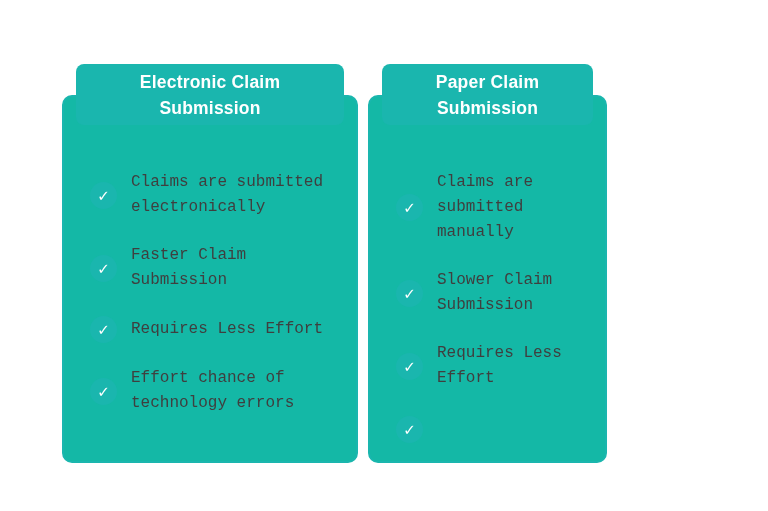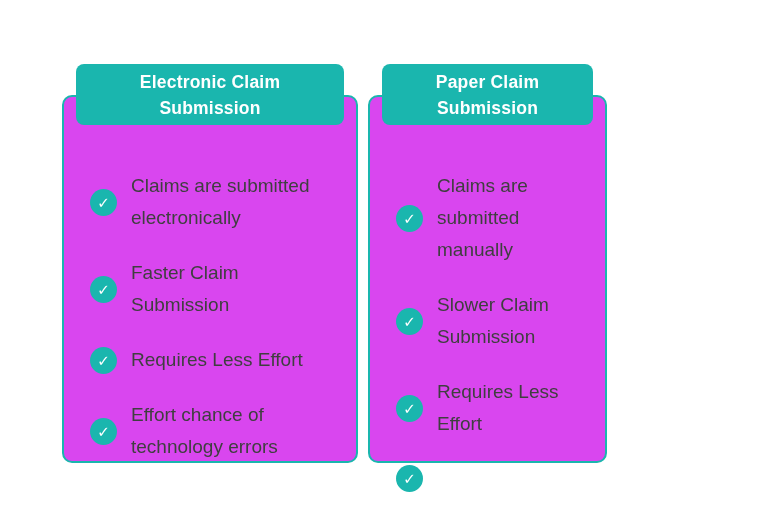--- a/index.html
+++ b/index.html
@@ -8,21 +8,21 @@
     width: 768px;
     height: 511px;
     background: #ffffff;
     font-family: "Liberation Sans", "DejaVu Sans", sans-serif;
     overflow: hidden;
   }
   .card {
     position: absolute;
     top: 95px;
     height: 368px;
-    background: #d946ef;
+    background: #14b8a6;
     border: 2px solid var(--accent, #1ab6ae);
     border-radius: 10px;
     box-sizing: border-box;
   }
   .card-left  { left: 62px;  width: 296px; }
   .card-right { left: 368px; width: 239px; }
   .card-header {
     position: absolute;
     top: -33px;
     left: 12px;
@@ -68,24 +68,25 @@
     color: #ffffff;
     display: flex;
     align-items: center;
     justify-content: center;
     font-size: 15px;
     font-weight: 700;
     line-height: 1;
     user-select: none;
   }
   .item-text {
-    font-size: 19px;
-    line-height: 32px;
+    font-size: 16px;
+    line-height: 25px;
     color: var(--text-color, #3f3f3f);
     white-space: pre-line;
+    font-family: Liberation Mono, monospace;
   }
 </style>
 </head>
 <body>
 
 <div class="canvas">
 
   <section class="card card-left">
     <header class="card-header">
       <h2 class="card-title">Electronic Claim

